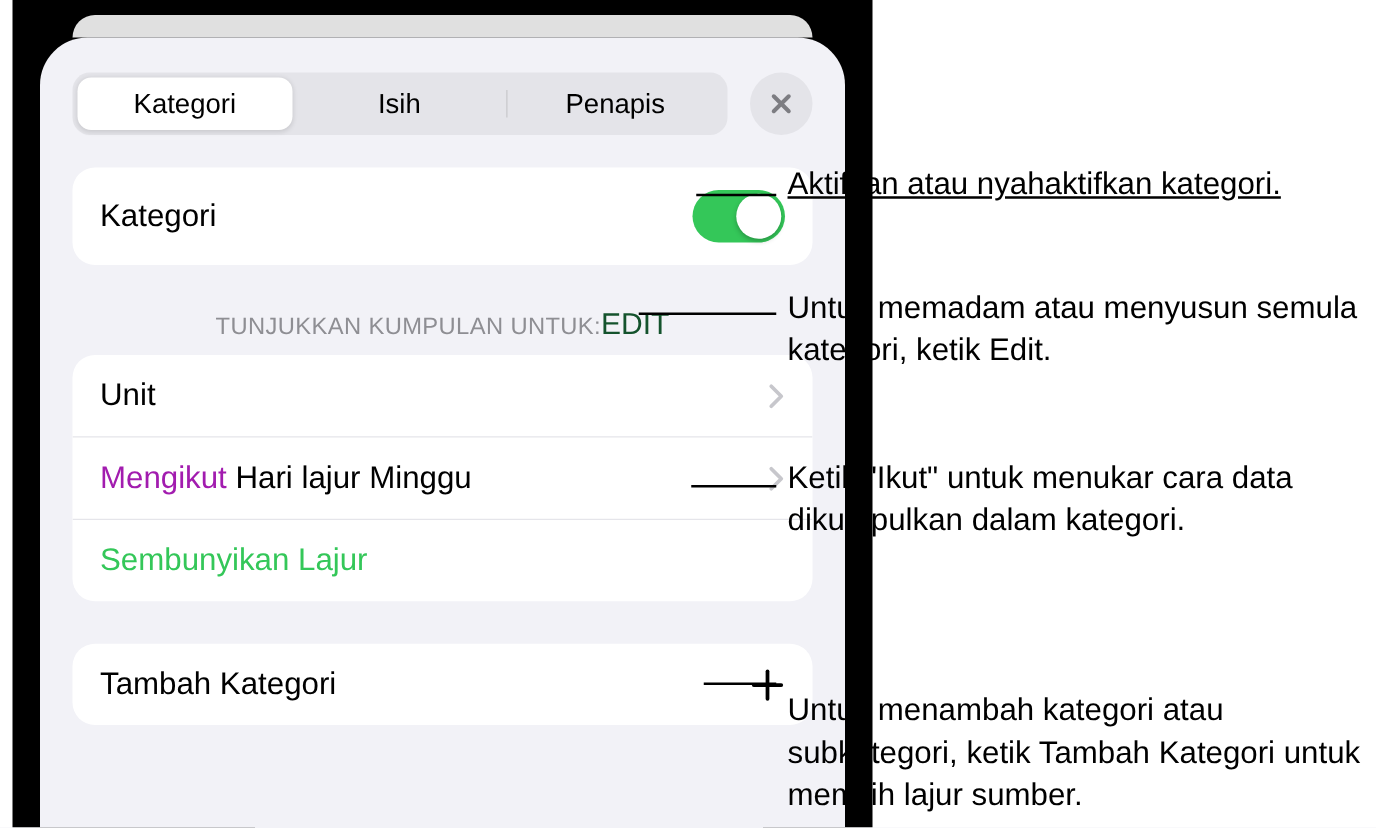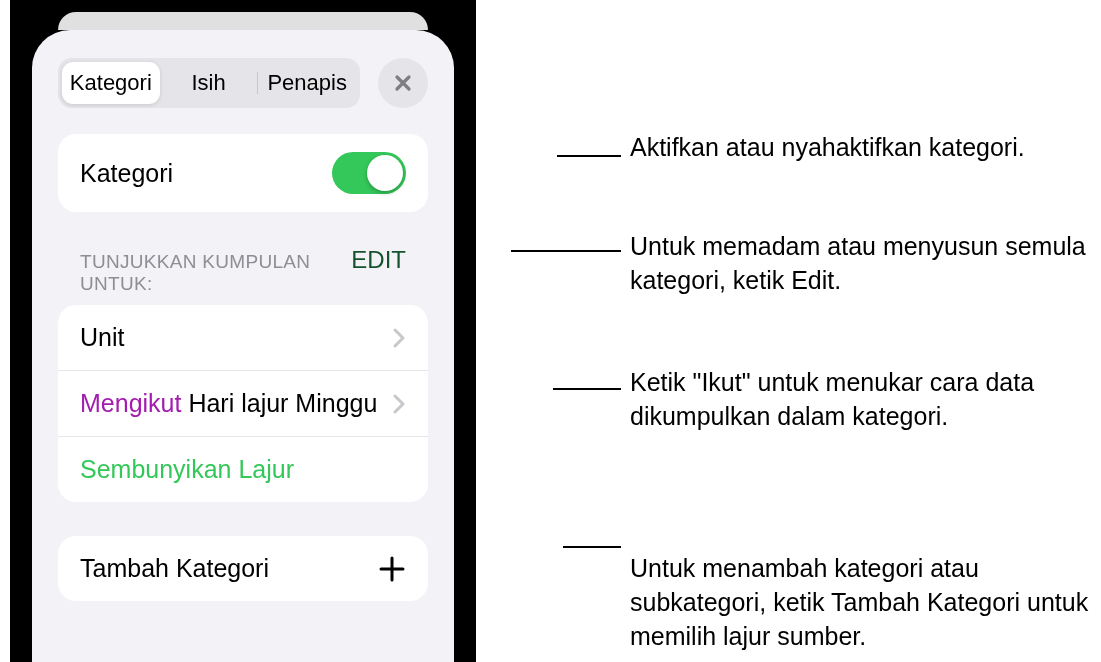--- a/index.html
+++ b/index.html
@@ -8,21 +8,21 @@
       background: #fff;
       width: 1101px;
       height: 662px;
       position: relative;
       overflow: hidden;
     }
     .panel-outer {
       position: absolute;
       left: 10px;
       top: 0;
-      width: 466px;
+      width: 688px;
       height: 662px;
       background: #000;
       border-radius: 0;
     }
     .panel-top-edge {
       position: absolute;
       left: 48px;
       right: 48px;
       top: 12px;
       height: 18px;
@@ -232,16 +232,16 @@
     </div>
 
   </div>
 </div>
 
 <div class="callout-line" style="left:557px; top:155px; width:64px;"></div>
 <div class="callout-line" style="left:511px; top:250px; width:110px;"></div>
 <div class="callout-line" style="left:553px; top:388px; width:68px;"></div>
 <div class="callout-line" style="left:563px; top:546px; width:58px;"></div>
 
-<div class="annot" style="left:630px; top:131px;">Aktifkan atau nyahaktifkan kategori.</div>
+<div class="annot" style="left:630px; top:131px;text-decoration:underline;">Aktifkan atau nyahaktifkan kategori.</div>
 <div class="annot" style="left:630px; top:230px;">Untuk memadam atau menyusun semula kategori, ketik Edit.</div>
 <div class="annot" style="left:630px; top:366px;">Ketik "Ikut" untuk menukar cara data dikumpulkan dalam kategori.</div>
 <div class="annot" style="left:630px; top:552px;">Untuk menambah kategori atau subkategori, ketik Tambah Kategori untuk memilih lajur sumber.</div>
 
 </body></html>

